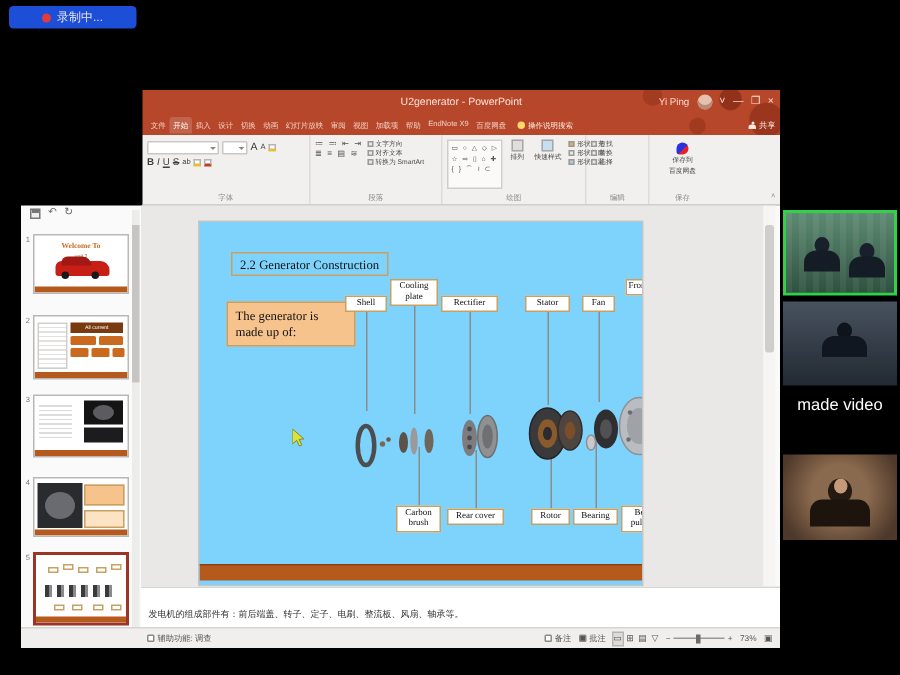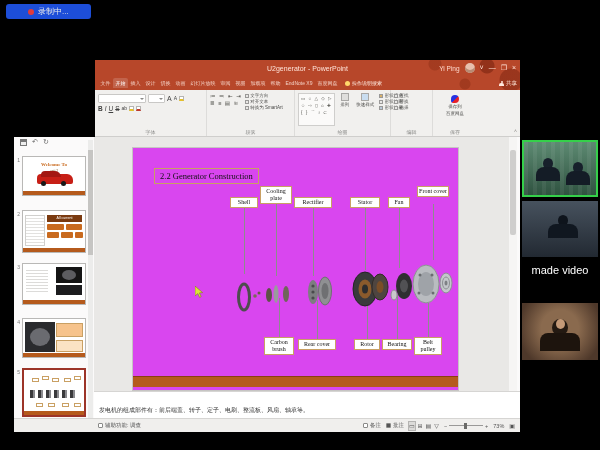--- a/index.html
+++ b/index.html
@@ -103,21 +103,21 @@
   .t4-box2 { position:absolute; right:2px; top:21px; width:27px; height:12px; background:#fbe3c4; border:1px solid #c9a063; }
   .t5-lab { position:absolute; height:4px; width:7px; background:#fff; border:1px solid #c9a063; }
   .t5-parts { position:absolute; left:6px; top:20px; right:6px; height:8px;
     background:repeating-linear-gradient(90deg,#3a3a3c 0 3px, #8a8a8e 3px 5px, transparent 5px 8px); }
 
   .thumb-scroll { left:88px; top:140px; width:5px; height:288px; background:#ececeb; }
   .thumb-scroll-thumb { left:88px; top:150px; width:5px; height:105px; background:#c6c5c3; }
 
   
   .editing { left:94px; top:137px; width:415px; height:254px; background:#e9e8e6; }
-  .slide { left:133px; top:148px; width:325px; height:242px; background:#d946ef;
+  .slide { left:133px; top:148px; width:295px; height:242px; background:#7dd3fc;
     box-shadow:0 0 0 1px #c6c5c3; overflow:hidden; }
   .slide-title-box { position:absolute; left:21px; top:20px; padding:2px 5px;
     border:1px solid #c9a063; font-family:"Liberation Serif", serif; font-size:8.5px; color:#111; }
   .intro-box { position:absolute; left:18px; top:53px; width:86px; padding:3px 5px;
     background:#f6c38c; border:1px solid #c9a063;
     font-family:"Liberation Serif", serif; font-size:8.5px; color:#111; line-height:1.3; }
   .lab { position:absolute; border:1px solid #c9a063; background:#fff; text-align:center;
     font-family:"Liberation Serif", serif; font-size:6px; color:#111; line-height:1.2; padding:1px 0; }
   .leader { position:absolute; width:1px; background:#8c8c8c; }
   .accent-bar { position:absolute; left:0; right:0; top:228px; height:11px;
@@ -364,20 +364,21 @@
     <div class="t5-lab" style="left:50px; top:33px"></div>
     <div class="tbar"></div>
   </div>
 
   <div class="abs thumb-scroll"></div>
   <div class="abs thumb-scroll-thumb"></div>
 
   <div class="abs editing"></div>
   <div class="abs slide">
     <div class="slide-title-box">2.2 Generator Construction</div>
+    <div class="intro-box">The generator is made up of:</div>
 
     <div class="leader" style="left:111px; top:60px; height:66px"></div>
     <div class="leader" style="left:143px; top:56px; height:72px"></div>
     <div class="leader" style="left:180px; top:60px; height:68px"></div>
     <div class="leader" style="left:232px; top:60px; height:62px"></div>
     <div class="leader" style="left:266px; top:60px; height:60px"></div>
     <div class="leader" style="left:300px; top:56px; height:56px"></div>
 
     <div class="leader" style="left:146px; top:150px; height:39px"></div>
     <div class="leader" style="left:184px; top:152px; height:39px"></div>

